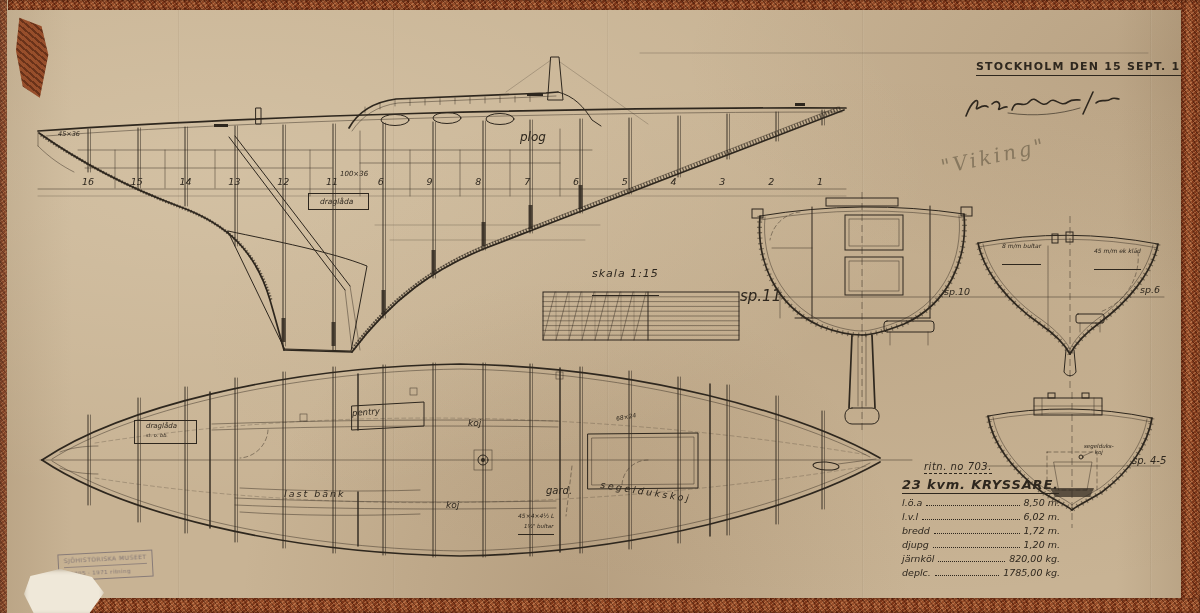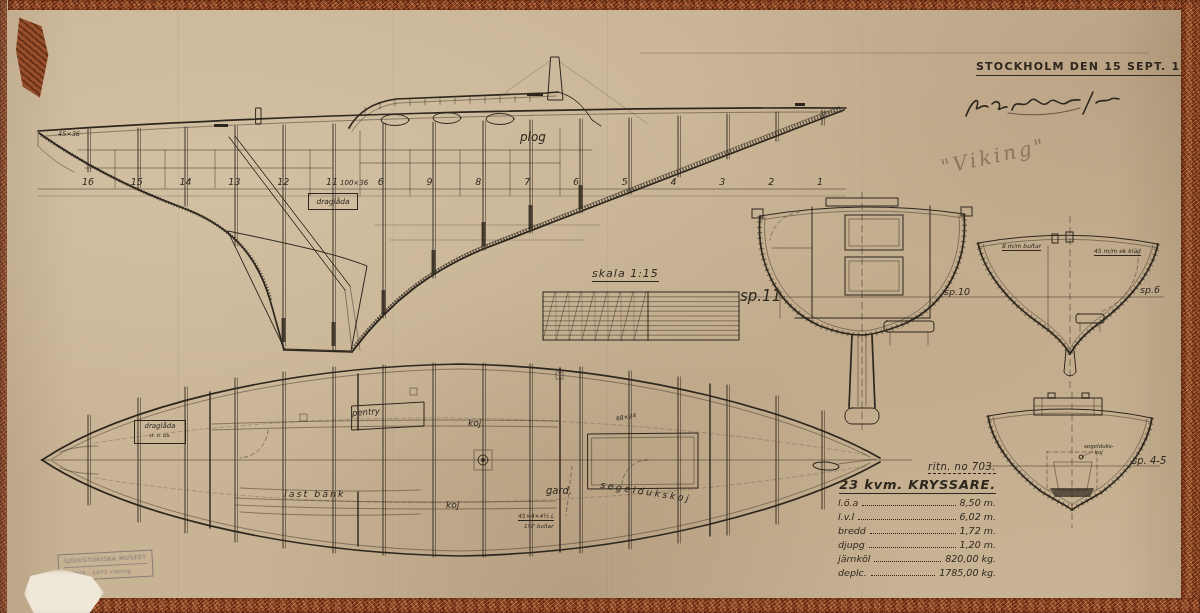--- a/index.html
+++ b/index.html
@@ -43,27 +43,27 @@
   .thin{stroke-width:.6;opacity:.75;}
   .faint{stroke-width:.6;opacity:.4;}
   .dash{stroke-dasharray:4 3;}
   .cl{stroke:#2e271e;fill:none;stroke-width:.6;stroke-dasharray:7 4;opacity:.8;}
   .ticks{stroke:#2e271e;fill:none;stroke-width:5;stroke-dasharray:1.2 4.2;opacity:.5;}
   .hatchband{stroke:#2e271e;fill:none;stroke-width:4;stroke-dasharray:1.3 1.7;opacity:.7;}
   .sig{stroke:#2e271e;fill:none;stroke-width:1.6;stroke-linecap:round;stroke-linejoin:round;}
   
   .txt{position:absolute;color:#2e271e;white-space:nowrap;}
   .hand{font-style:italic;}
-  .ul{border-bottom:1px solid #2e271e;padding-bottom:1px;text-align:center;}
+  .ul{border-bottom:1px solid #2e271e;padding-bottom:15px;text-align:center;}
   .frames-row{position:absolute;left:80px;top:176px;width:748px;display:flex;justify-content:space-between;font-style:italic;font-size:9.5px;color:#2e271e;}
   .frames-row span{width:16px;text-align:center;}
-  .box-label{position:absolute;border:1px solid #2e271e;color:#2e271e;text-align:center;font-style:italic;}
+  .box-label{position:absolute;border:1px solid #2e271e;color:#2e271e;text-align:left;font-style:italic;padding-left:11px;}
   .date-line{font-weight:bold;font-size:11px;letter-spacing:1.2px;border-bottom:1.3px solid #2e271e;padding-bottom:2px;}
   .pencil{font-family:"DejaVu Serif",serif;font-style:italic;font-size:20px;letter-spacing:3px;color:rgba(100,88,68,.62);transform:rotate(-12deg);}
-  .info{position:absolute;left:838px;top:455px;width:158px;color:#2e271e;text-align:right;}
+  .info{position:absolute;left:902px;top:455px;width:158px;color:#2e271e;}
   .info .no{margin-left:22px;font-style:italic;font-size:10px;letter-spacing:.5px;border-bottom:1px dashed #2e271e;display:inline-block;padding-bottom:1px;}
   .info .type{font-style:italic;font-weight:bold;font-size:13px;letter-spacing:.8px;border-bottom:1.4px solid #2e271e;display:inline-block;margin-top:3px;padding-bottom:1px;}
   .info .dimh{font-style:italic;font-weight:bold;font-size:10px;border-bottom:1px solid #2e271e;display:inline-block;margin-top:5px;padding-bottom:1px;}
   .irow{display:flex;align-items:flex-end;font-style:italic;font-size:9.5px;margin-top:3px;}
   .irow .leader{flex:1;border-bottom:1.2px dotted #2e271e;margin:0 4px 2px 4px;}
   .stamp{position:absolute;left:58px;top:552px;transform:rotate(-3deg);border:1.5px solid rgba(82,76,96,.55);color:rgba(82,76,96,.62);padding:2px 5px;line-height:8px;filter:blur(.3px);}
   .stamp .s1{font-size:6px;letter-spacing:.5px;}
   .stamp .s2{font-size:5.5px;letter-spacing:.4px;border-top:1px solid rgba(82,76,96,.45);margin-top:2px;padding-top:2px;}
 </style>
 </head>
@@ -264,21 +264,21 @@
     <span>7</span>
     <span>6</span>
     <span>5</span>
     <span>4</span>
     <span>3</span>
     <span>2</span>
     <span>1</span>
   </div>
 
   <div class="box-label" style="left:308px;top:193px;width:48px;height:15px;font-size:7.5px;line-height:15px;">draglåda</div>
-  <div class="txt hand" style="left:340px;top:179px;font-size:7px;">100×36</div>
+  <div class="txt hand" style="left:340px;top:170px;font-size:7px;">100×36</div>
   <div class="txt hand" style="left:58px;top:130px;font-size:6.5px;">45×36</div>
   <div class="txt hand" style="left:520px;top:130px;font-size:12px;">plog</div>
 
   <div class="txt hand ul" style="left:592px;top:267px;font-size:11px;letter-spacing:1px;">skala 1:15</div>
 
   <div class="txt hand" style="left:740px;top:287px;font-size:15px;">sp.11</div>
   <div class="txt hand" style="left:944px;top:286px;font-size:9.5px;">sp.10</div>
   <div class="txt hand" style="left:1140px;top:284px;font-size:9.5px;">sp.6</div>
   <div class="txt hand" style="left:1132px;top:455px;font-size:10px;">sp. 4-5</div>
 

